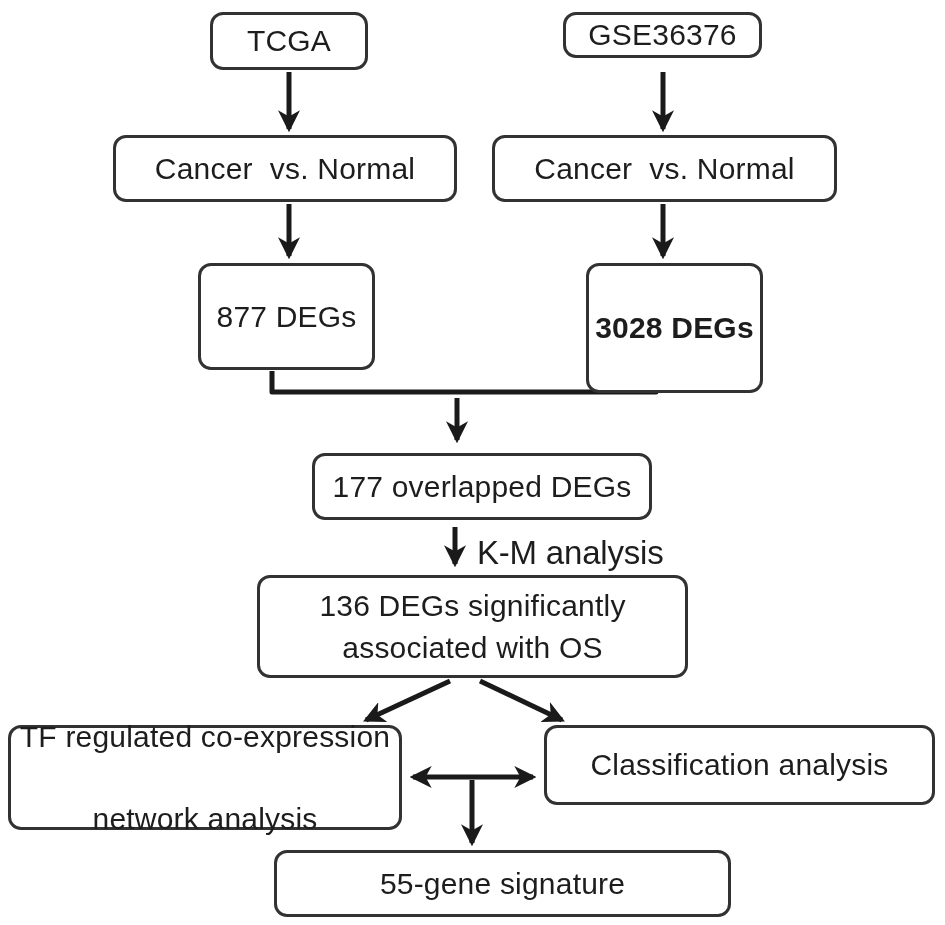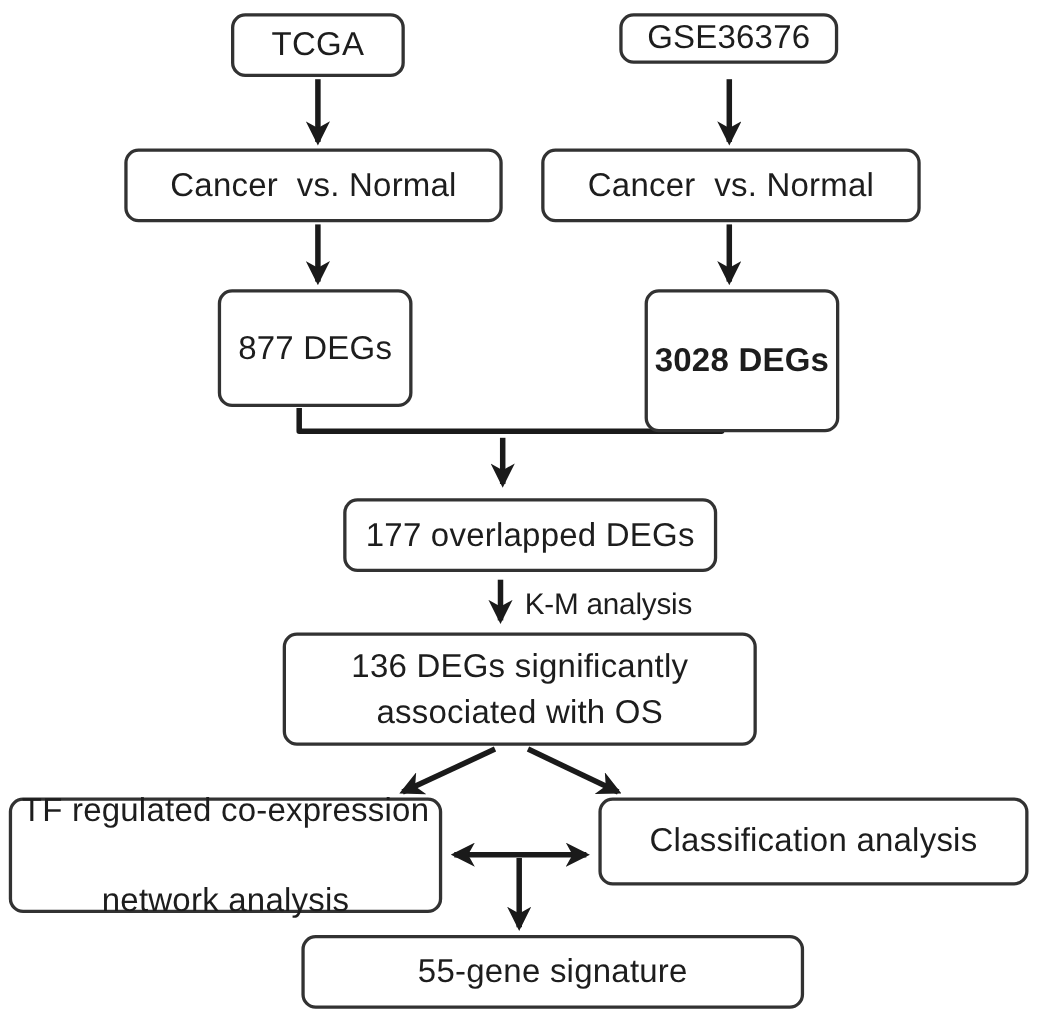--- a/index.html
+++ b/index.html
@@ -31,21 +31,21 @@
     text-align:right;
     color:var(--text);
     font-size:30px;
     line-height:1.38;
     letter-spacing:0.2px;
   }
   .node .line{display:block;white-space:pre;}
   .edge-label{
     position:absolute;
     color:var(--text);
-    font-size:27px;
+    font-size:33px;
     letter-spacing:-0.2px;
     white-space:pre;
   }
 </style>
 </head>
 <body>
 
 <div class="canvas">
 
   <svg class="arrows" width="945" height="925" viewBox="0 0 945 925" aria-hidden="true">

